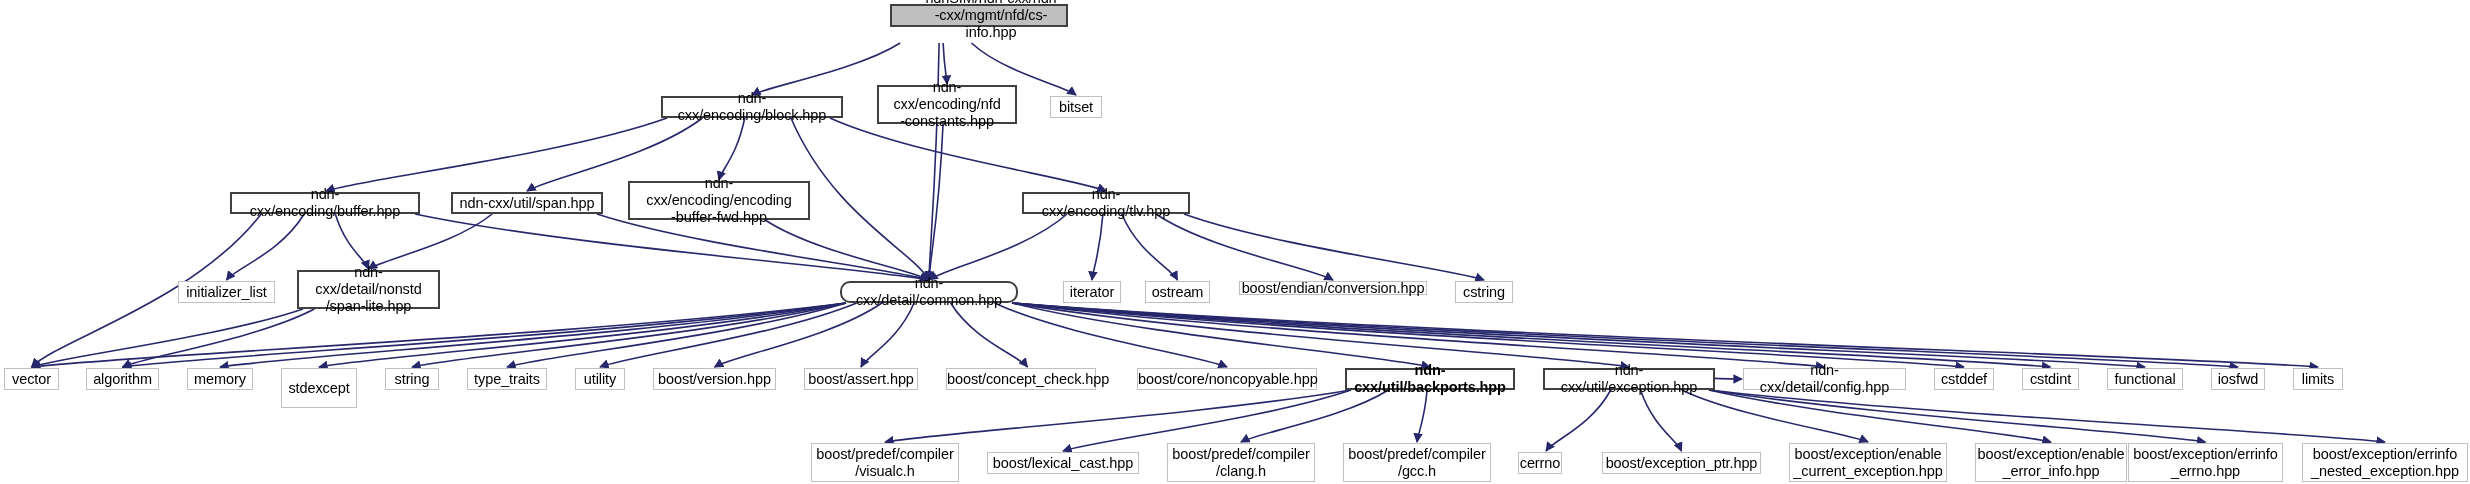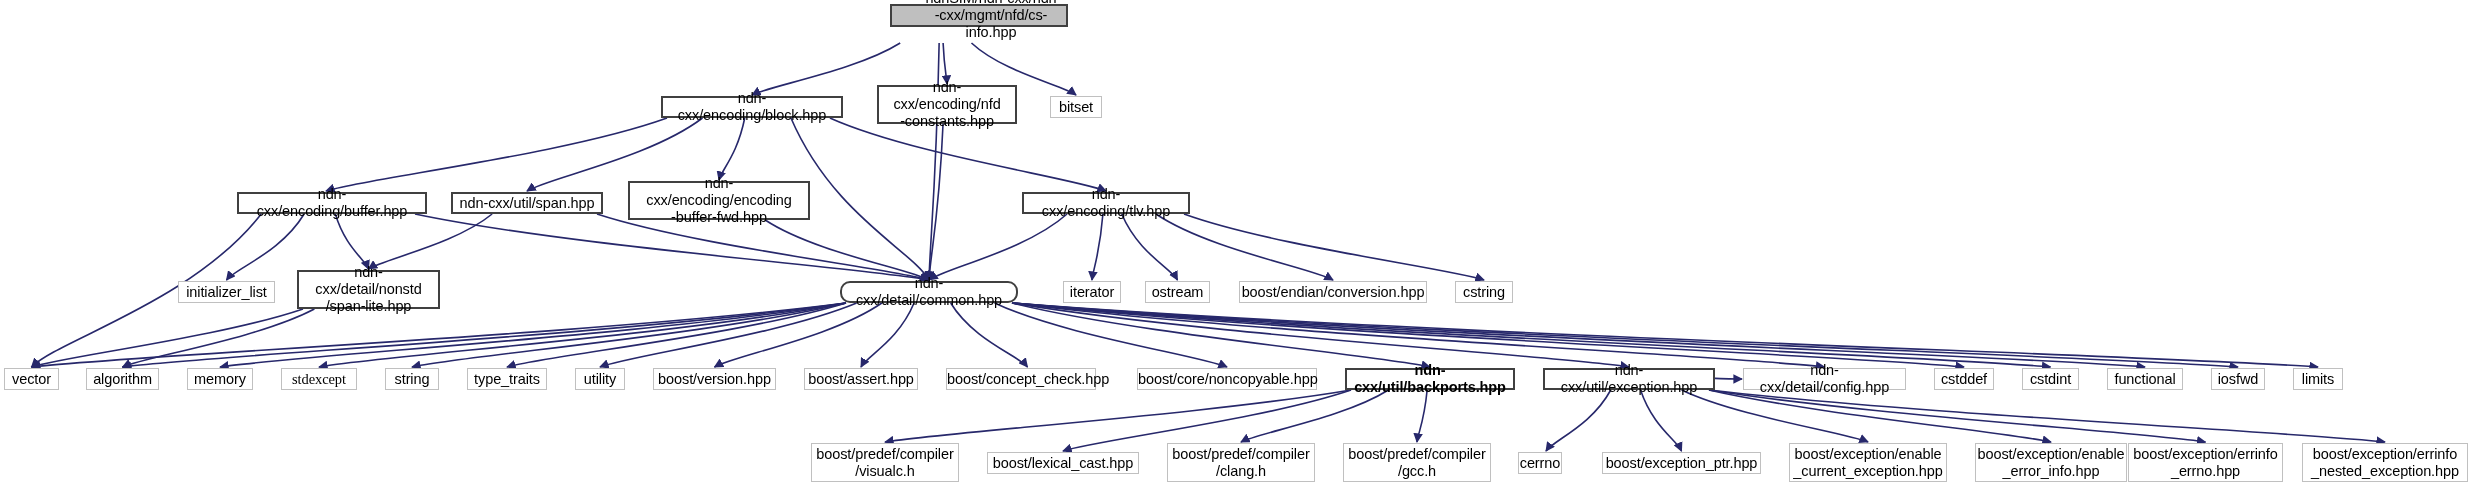--- a/index.html
+++ b/index.html
@@ -117,37 +117,37 @@
         <path d="M 1709 390 C 1911.8 413.74, 2303.88 432.64, 2385 442" fill="none" stroke="#27286b" stroke-width="1.6" marker-end="url(#arrow)"></path>
       </g>
   </svg>
   <div id="nodes-layer">
       <div class="node root" style="left: 890px; top: 4px; width: 178px; height: 23px; padding-left: 24px;"><span class="lbl">ndnSIM/ndn-cxx/ndn
 -cxx/mgmt/nfd/cs-info.hpp</span></div>
       <div class="node strong" style="left: 661px; top: 96px; width: 182px; height: 22px;"><span class="lbl">ndn-cxx/encoding/block.hpp</span></div>
       <div class="node strong" style="left: 877px; top: 85px; width: 140px; height: 39px;"><span class="lbl">ndn-cxx/encoding/nfd
 -constants.hpp</span></div>
       <div class="node" style="left: 1050px; top: 96px; width: 52px; height: 22px;"><span class="lbl">bitset</span></div>
-      <div class="node strong" style="left: 237px; top: 192px; width: 190px; height: 22px;"><span class="lbl">ndn-cxx/encoding/buffer.hpp</span></div>
+      <div class="node strong" style="left: 230px; top: 192px; width: 190px; height: 22px;"><span class="lbl">ndn-cxx/encoding/buffer.hpp</span></div>
       <div class="node strong" style="left: 451px; top: 192px; width: 152px; height: 22px;"><span class="lbl">ndn-cxx/util/span.hpp</span></div>
       <div class="node strong" style="left: 628px; top: 181px; width: 182px; height: 39px;"><span class="lbl">ndn-cxx/encoding/encoding
 -buffer-fwd.hpp</span></div>
       <div class="node strong" style="left: 1022px; top: 192px; width: 168px; height: 22px;"><span class="lbl">ndn-cxx/encoding/tlv.hpp</span></div>
       <div class="node" style="left: 178px; top: 281px; width: 97px; height: 22px;"><span class="lbl">initializer_list</span></div>
       <div class="node strong" style="left: 297px; top: 270px; width: 143px; height: 39px;"><span class="lbl">ndn-cxx/detail/nonstd
 /span-lite.hpp</span></div>
       <div class="node strong" style="left: 840px; top: 281px; width: 178px; height: 22px; border-radius: 10px;"><span class="lbl">ndn-cxx/detail/common.hpp</span></div>
       <div class="node" style="left: 1063px; top: 281px; width: 58px; height: 22px;"><span class="lbl">iterator</span></div>
       <div class="node" style="left: 1145px; top: 281px; width: 65px; height: 22px;"><span class="lbl">ostream</span></div>
-      <div class="node" style="left: 1239px; top: 281px; width: 188px; height: 22px;"><span class="lbl">boost/endian/conversion.hpp</span></div>
+      <div class="node" style="left: 1239px; top: 281px; width: 188px; height: 14px;"><span class="lbl">boost/endian/conversion.hpp</span></div>
       <div class="node" style="left: 1455px; top: 281px; width: 58px; height: 22px;"><span class="lbl">cstring</span></div>
       <div class="node" style="left: 4px; top: 368px; width: 55px; height: 22px;"><span class="lbl">vector</span></div>
       <div class="node" style="left: 86px; top: 368px; width: 73px; height: 22px;"><span class="lbl">algorithm</span></div>
       <div class="node" style="left: 187px; top: 368px; width: 66px; height: 22px;"><span class="lbl">memory</span></div>
-      <div class="node" style="left: 281px; top: 368px; width: 76px; height: 22px; font-family: Liberation Serif, serif;"><span class="lbl">stdexcept</span></div>
+      <div class="node" style="left: 281px; top: 368px; width: 76px; height: 40px;"><span class="lbl">stdexcept</span></div>
       <div class="node" style="left: 385px; top: 368px; width: 54px; height: 22px;"><span class="lbl">string</span></div>
       <div class="node" style="left: 467px; top: 368px; width: 80px; height: 22px;"><span class="lbl">type_traits</span></div>
       <div class="node" style="left: 575px; top: 368px; width: 50px; height: 22px;"><span class="lbl">utility</span></div>
       <div class="node" style="left: 653px; top: 368px; width: 123px; height: 22px;"><span class="lbl">boost/version.hpp</span></div>
       <div class="node" style="left: 804px; top: 368px; width: 114px; height: 22px;"><span class="lbl">boost/assert.hpp</span></div>
       <div class="node" style="left: 946px; top: 368px; width: 150px; height: 22px;"><span class="lbl">boost/concept_check.hpp</span></div>
       <div class="node" style="left: 1137px; top: 368px; width: 180px; height: 22px;"><span class="lbl">boost/core/noncopyable.hpp</span></div>
       <div class="node strong" style="left: 1345px; top: 368px; width: 170px; height: 22px; font-weight: bold;"><span class="lbl">ndn-cxx/util/backports.hpp</span></div>
       <div class="node strong" style="left: 1543px; top: 368px; width: 172px; height: 22px;"><span class="lbl">ndn-cxx/util/exception.hpp</span></div>
       <div class="node" style="left: 1743px; top: 368px; width: 163px; height: 22px;"><span class="lbl">ndn-cxx/detail/config.hpp</span></div>

